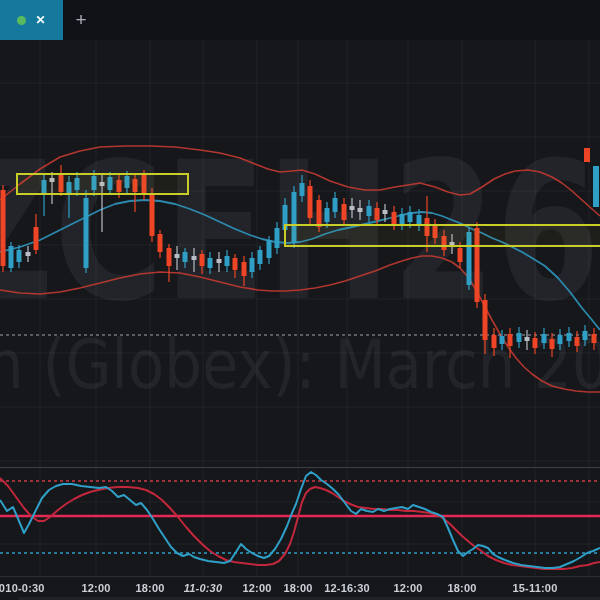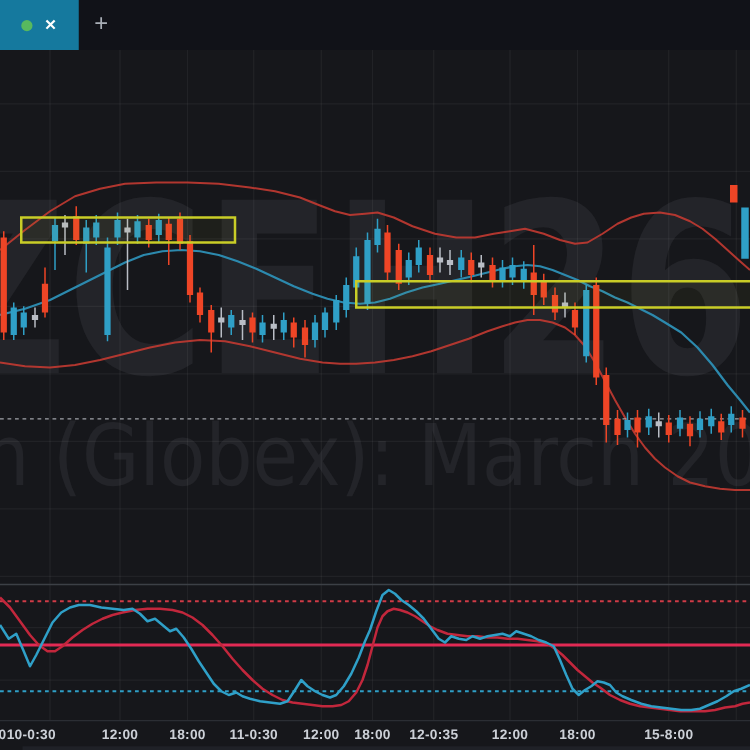--- a/index.html
+++ b/index.html
@@ -208,27 +208,27 @@
       <polyline points="0,478 8,486 16,497 24,508 31,516 38,521 44,521 50,517 58,510 66,504 74,499 82,495 90,492 98,490 108,488 118,487 128,487 138,488 146,490 154,494 162,500 170,508 178,517 186,527 194,536 202,544 210,551 218,556 226,560 234,562 242,563 250,564 258,565 266,565 273,564 279,561 285,554 290,544 294,532 298,517 302,502 306,493 310,489 315,487 320,488 326,490 332,493 338,497 344,501 350,504 358,507 366,508 374,509 382,509 390,510 398,510 406,511 414,511 422,512 430,513 438,515 444,519 450,524 456,530 462,536 468,541 474,546 480,550 488,556 496,560 504,563 512,565 520,566 528,567 536,568 544,569 554,569 564,569 572,568 580,566 588,565 594,563 600,562" fill="none" stroke="#c2273c" stroke-width="2" stroke-linejoin="round"></polyline>
       <polyline points="0,500 7,511 13,507 19,521 24,533 29,524 35,512 42,498 49,490 56,486 63,484 72,484 81,486 90,487 99,488 106,487 112,491 118,497 124,495 130,500 136,505 141,503 147,510 153,519 159,529 165,538 171,547 177,553 183,556 189,554 194,557 200,559 208,561 216,562 224,563 230,561 236,552 241,544 246,549 252,553 258,556 264,558 269,556 275,549 281,539 287,526 292,513 296,504 301,489 306,476 311,472 316,475 321,480 327,484 333,489 339,495 345,503 351,511 356,514 361,509 367,511 373,512 378,509 384,511 390,509 396,508 402,507 408,509 413,505 419,507 425,509 431,512 437,514 443,517 448,528 453,540 458,551 463,556 468,552 473,549 478,545 483,546 488,548 493,554 498,557 505,560 513,563 521,565 529,566 537,567 545,568 553,568 560,567 567,564 574,561 581,557 587,553 593,551 600,548" fill="none" stroke="#2fa0c8" stroke-width="2" stroke-linejoin="round"></polyline>
       <rect x="18" y="597" width="582" height="3" fill="#1f2127"></rect>
     </svg>
 
   <div class="time-axis" id="time-axis">
       <span style="left: 2px;">0</span>
       <span style="left: 25px;">10-0:30</span>
       <span style="left: 96px;">12:00</span>
       <span style="left: 150px;">18:00</span>
-      <span style="left: 203px;">11-0:30</span>
+      <span style="left: 203px; font-style: italic;">11-0:30</span>
       <span style="left: 257px;">12:00</span>
       <span style="left: 298px;">18:00</span>
-      <span style="left: 347px;">12-0:35</span>
+      <span style="left: 347px;">12-16:30</span>
       <span style="left: 408px;">12:00</span>
       <span style="left: 462px;">18:00</span>
-      <span style="left: 535px;">15-8:00</span>
+      <span style="left: 535px;">15-11:00</span>
     </div>
 
   <div class="tabbar">
     <div class="tab">
       <span class="dot"></span>
       <span class="close">✕</span>
     </div>
     <div class="newtab">+</div>
   </div>
 

